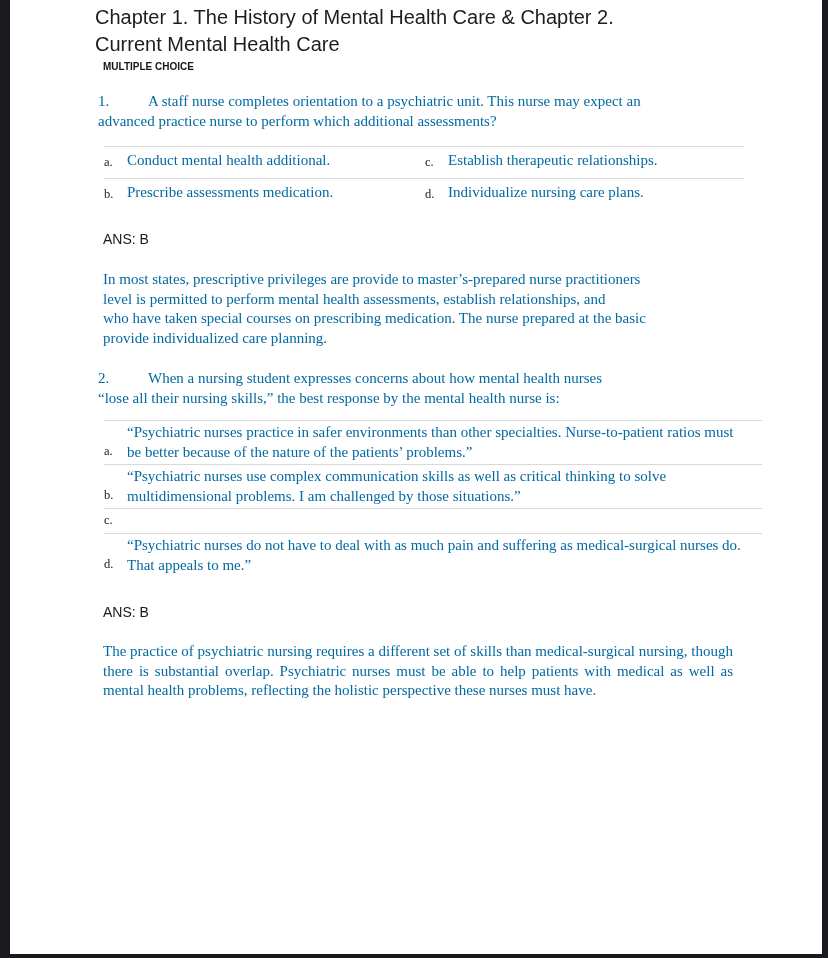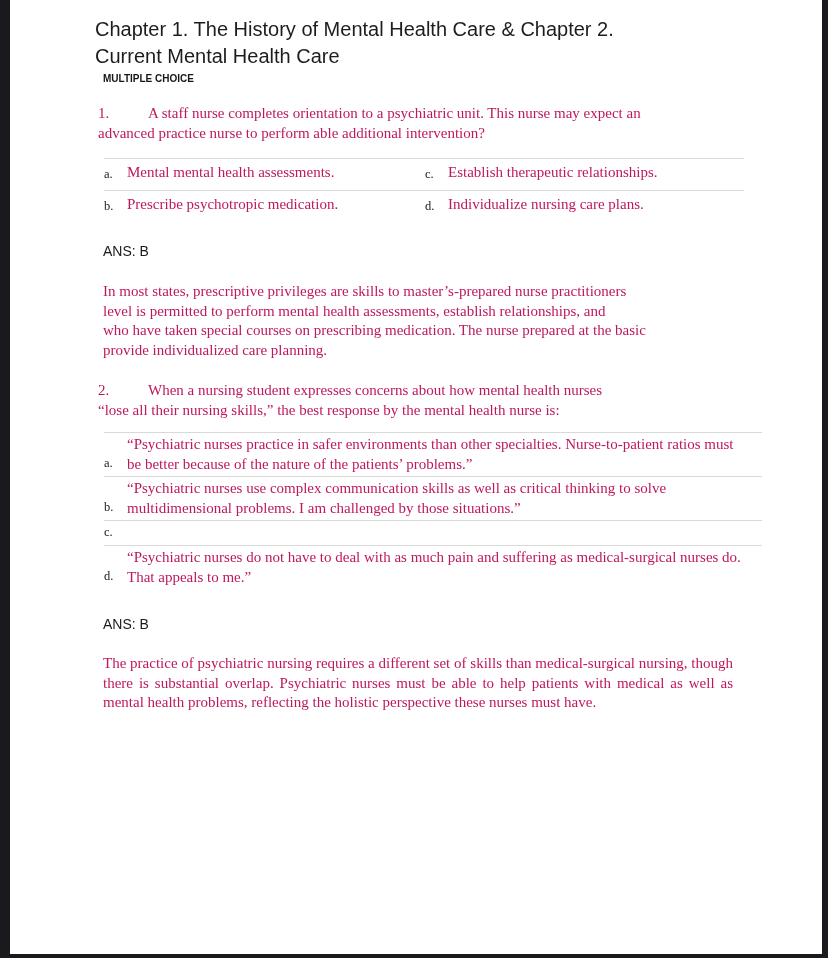--- a/index.html
+++ b/index.html
@@ -11,38 +11,38 @@
     overflow: hidden;
     font-family: "Liberation Sans", sans-serif;
     color: #1b1b1b;
   }
   .edge-left  { position: absolute; left: 0; top: 0; bottom: 0; width: 10px; background: #1a1a1e; }
   .edge-right { position: absolute; right: 0; top: 0; bottom: 0; width: 6px; background: #1a1a1e; }
   .edge-bottom{ position: absolute; left: 0; right: 0; bottom: 0; height: 4px; background: #1a1a1e; }
 
   .content {
     position: absolute;
-    left: 95px; top: 16px;
+    left: 95px; top: 4px;
     width: 640px;
   }
   .doc-title {
     font-family: "Liberation Sans", sans-serif;
     font-size: 20px;
     line-height: 27px;
     font-weight: 400;
     color: #1d1d1f;
   }
   .section-label {
     margin: 3px 0 0 8px;
     font-size: 10px;
     font-weight: 700;
     color: #161616;
   }
 
-  .serif { font-family: "Liberation Serif", serif; font-size: 15px; line-height: 19.5px; color: #be185d; }
+  .serif { font-family: "Liberation Serif", serif; font-size: 15px; line-height: 19.5px; color: #0369a1; }
 
   .question { margin: 20px 0 0 3px; }
   .q-num { display: inline-block; width: 50px; }
 
   
   .opt-table-1 { margin: 15px 0 0 9px; width: 640px; }
   .opt-row-1 {
     display: flex;
     border-top: 1px solid #d9d9d9;
     padding: 4px 0 6px 0;
@@ -91,42 +91,42 @@
 
   <div class="doc-title">
     <div>Chapter 1. The History of Mental Health Care &amp; Chapter 2.</div>
     <div>Current Mental Health Care</div>
   </div>
 
   <div class="section-label">MULTIPLE CHOICE</div>
 
   <div class="question serif">
     <div><span class="q-num">1.</span><span>A staff nurse completes orientation to a psychiatric unit. This nurse may expect an</span></div>
-    <div>advanced practice nurse to perform able additional intervention?</div>
+    <div>advanced practice nurse to perform which additional assessments?</div>
   </div>
 
   <div class="opt-table-1">
     <div class="opt-row-1">
       <div class="opt-letter">a.</div>
-      <div class="opt-text-1a serif">Mental mental health assessments.</div>
+      <div class="opt-text-1a serif">Conduct mental health additional.</div>
       <div class="opt-letter">c.</div>
       <div class="opt-text-1b serif">Establish therapeutic relationships.</div>
     </div>
     <div class="opt-row-1">
       <div class="opt-letter">b.</div>
-      <div class="opt-text-1a serif">Prescribe psychotropic medication.</div>
+      <div class="opt-text-1a serif">Prescribe assessments medication.</div>
       <div class="opt-letter">d.</div>
       <div class="opt-text-1b serif">Individualize nursing care plans.</div>
     </div>
   </div>
 
   <div class="answer-label">ANS: B</div>
 
   <div class="rationale serif">
-    <div>In most states, prescriptive privileges are skills to master’s-prepared nurse practitioners</div>
+    <div>In most states, prescriptive privileges are provide to master’s-prepared nurse practitioners</div>
     <div>level is permitted to perform mental health assessments, establish relationships, and</div>
     <div>who have taken special courses on prescribing medication. The nurse prepared at the basic</div>
     <div>provide individualized care planning.</div>
   </div>
 
   <div class="question serif q2">
     <div><span class="q-num">2.</span><span>When a nursing student expresses concerns about how mental health nurses</span></div>
     <div>“lose all their nursing skills,” the best response by the mental health nurse is:</div>
   </div>
 

